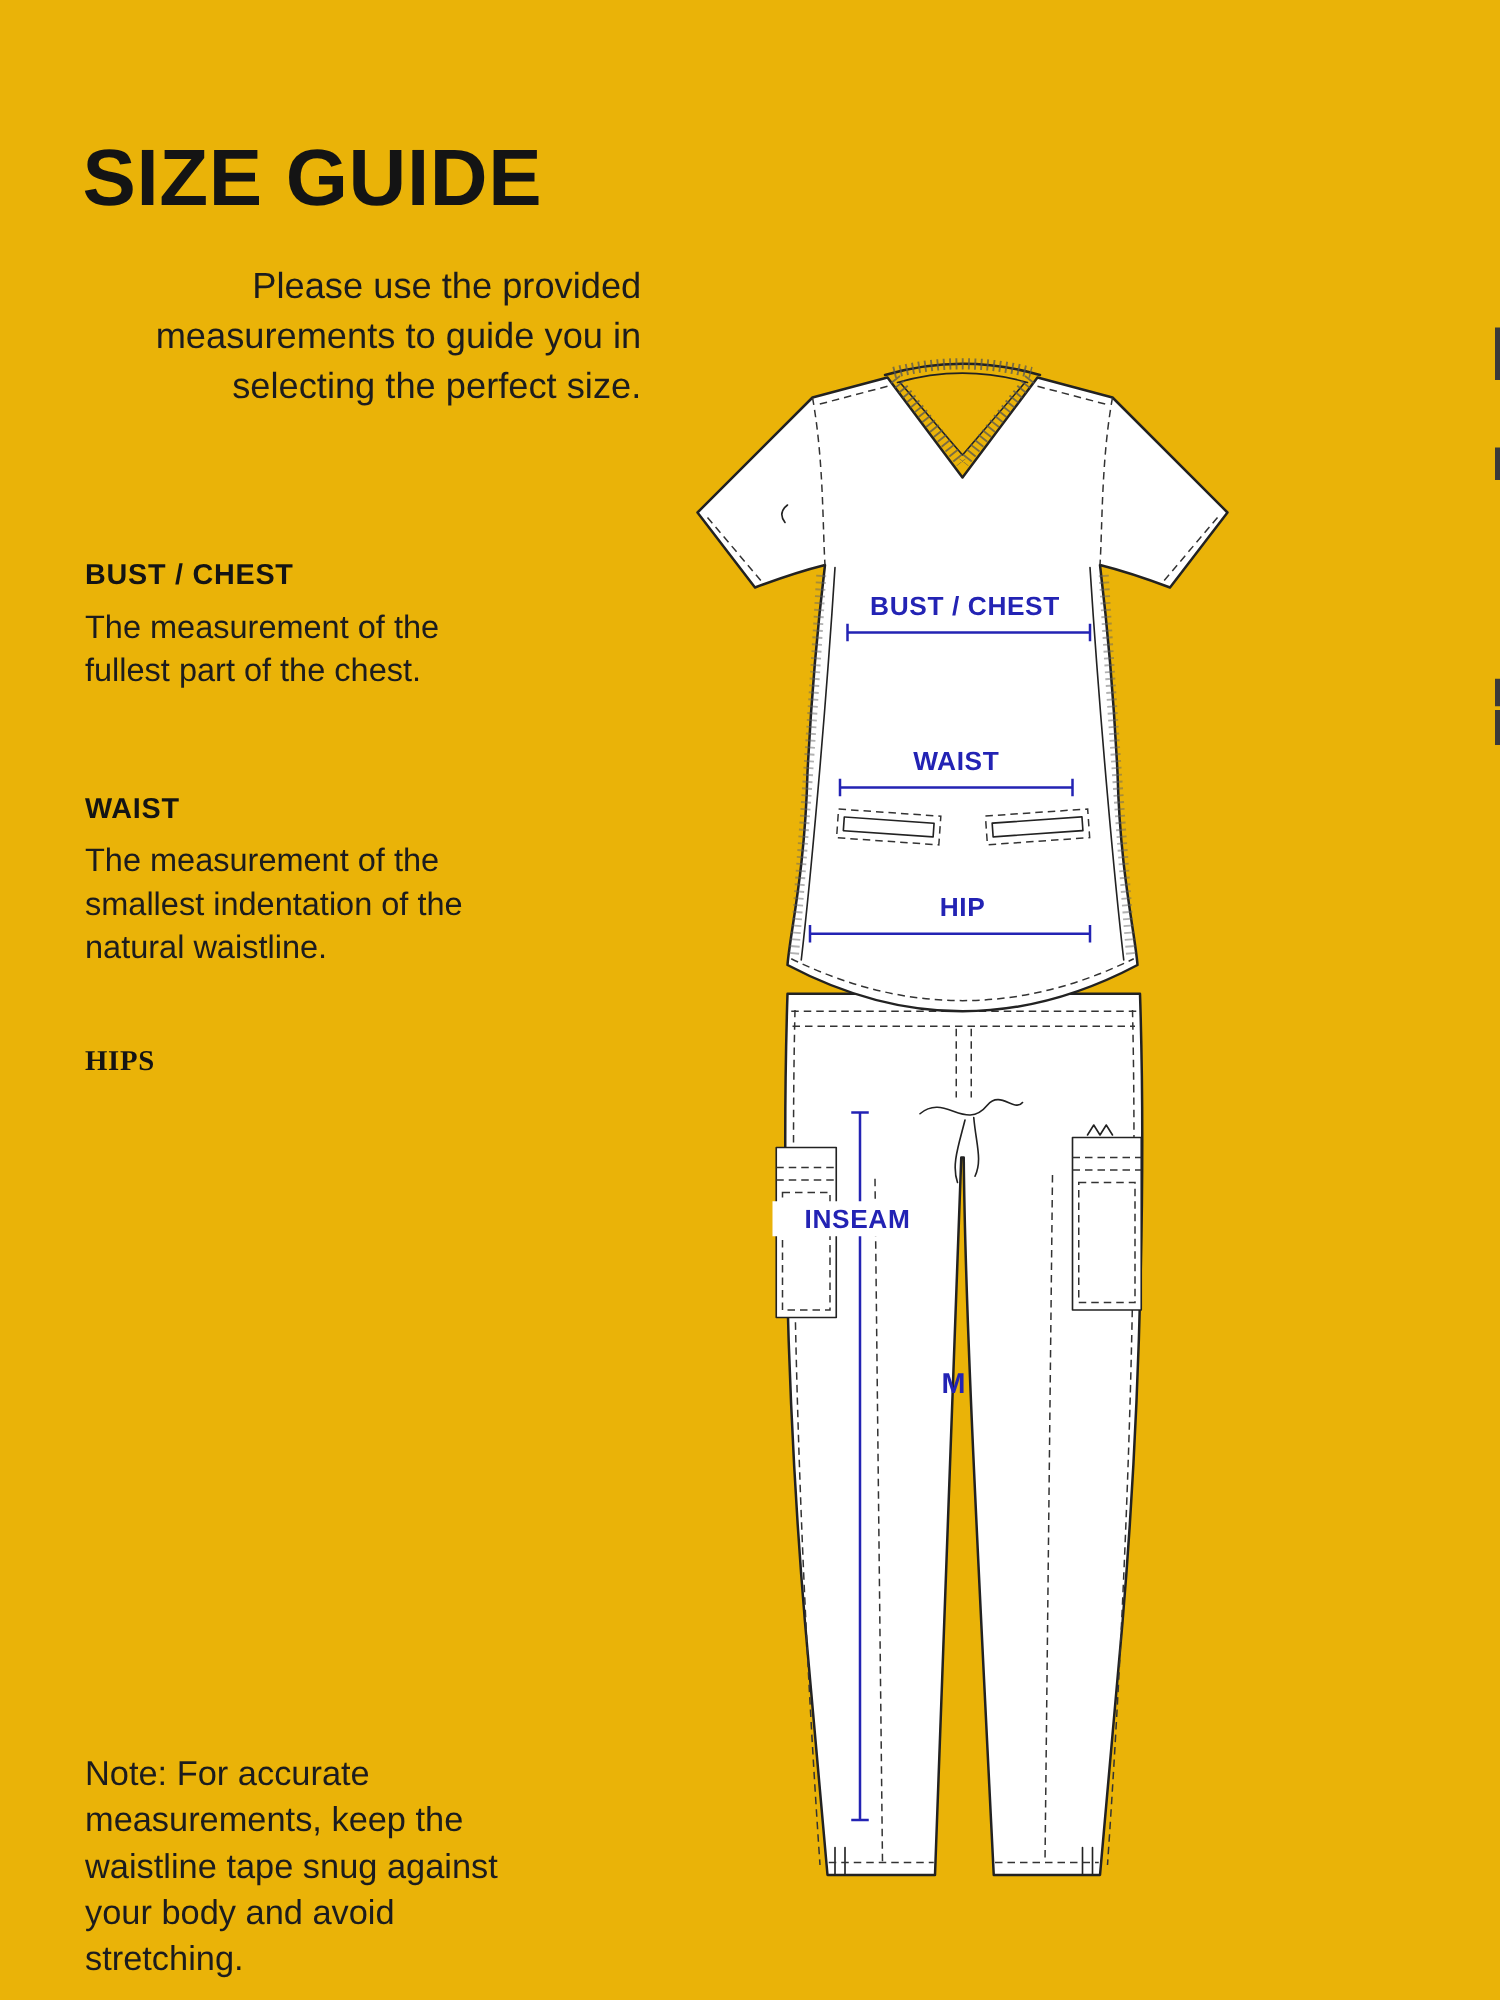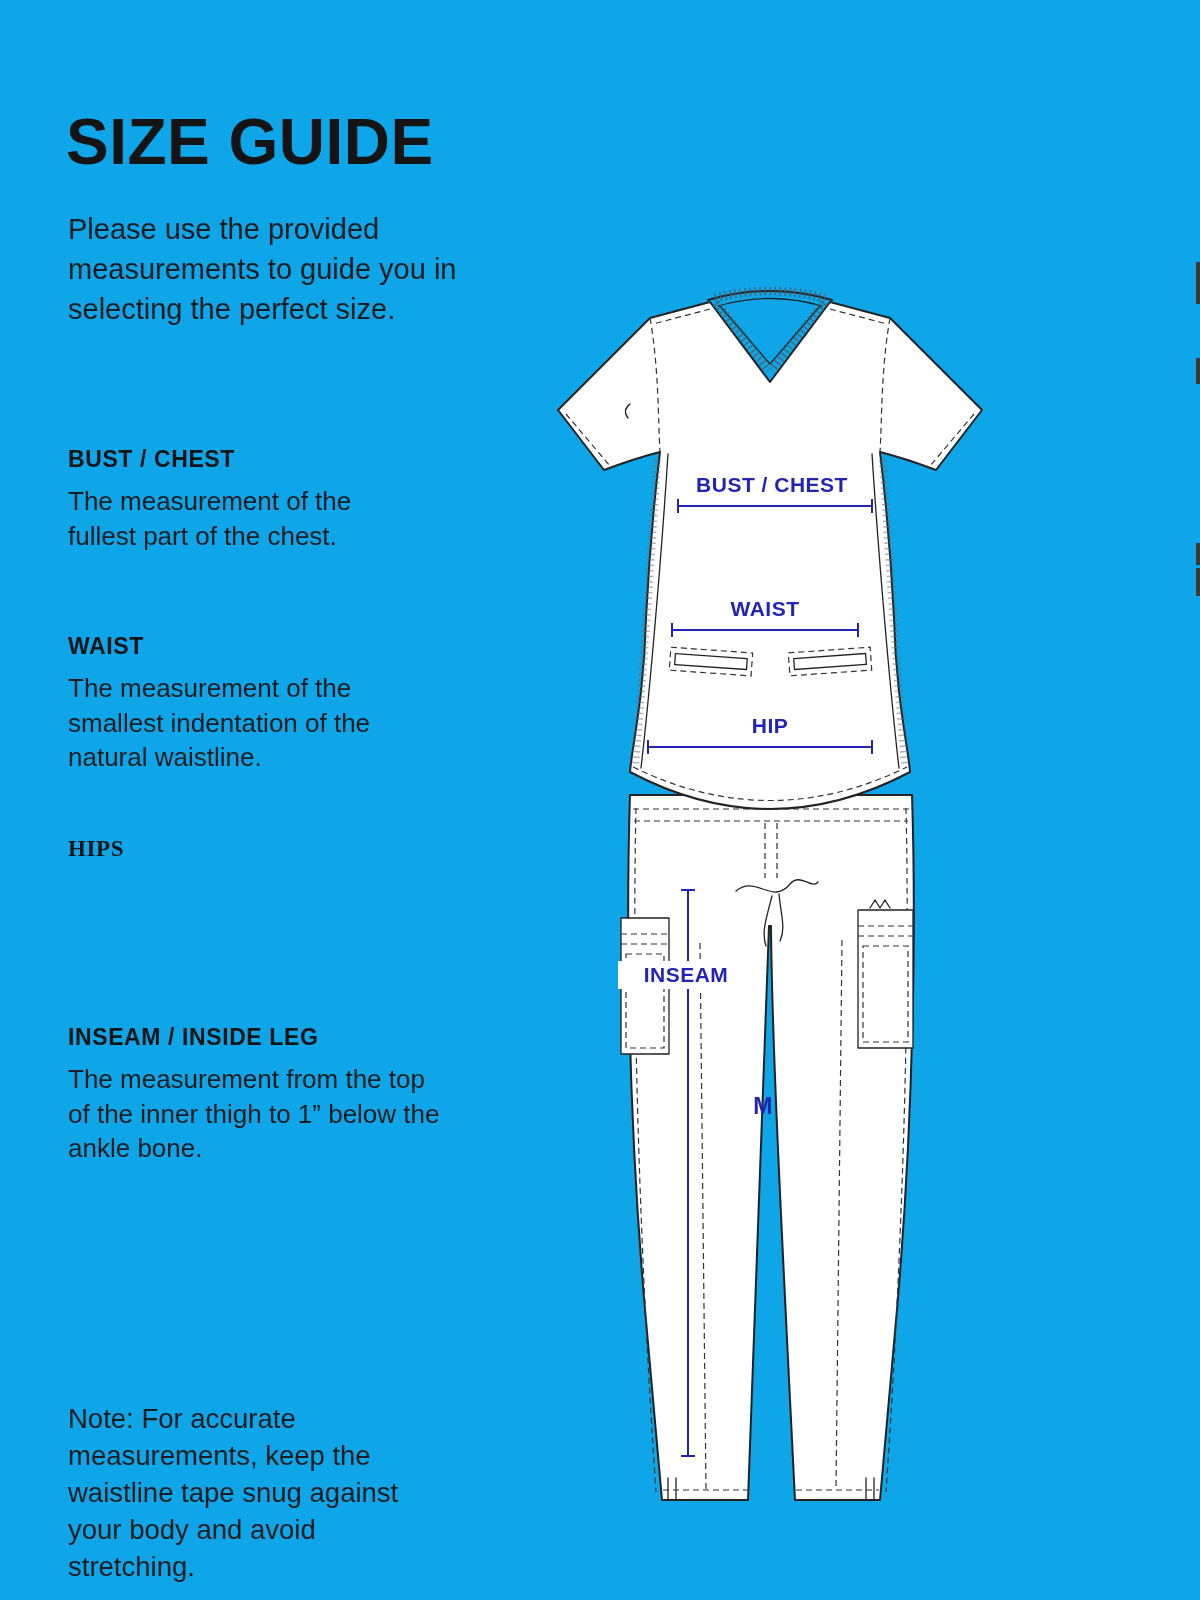--- a/index.html
+++ b/index.html
@@ -1,20 +1,20 @@
 <!DOCTYPE html>
 <html style="--accent: #2323b4;"><head>
 <meta charset="utf-8">
 <style>
   html,body{margin:0;padding:0;background:#ffffff;}
   body{width:1200px;height:1600px;font-family:"Liberation Sans",sans-serif;color:#1c1c1e;}
-  .canvas{position:relative;width:1200px;height:1600px;background:#0ea5e9;overflow:hidden;}
+  .canvas{position:relative;width:1200px;height:1600px;background:#eab308;overflow:hidden;}
 
   .title{position:absolute;left:66px;top:62px;font-size:64px;font-weight:800;letter-spacing:.5px;color:#141414;}
-  .intro{position:absolute;left:68px;top:180px;width:445px;font-size:29px;line-height:1.38;color:#1c1c1e;}
+  .intro{position:absolute;left:68px;top:180px;width:445px;font-size:29px;line-height:1.38;color:#1c1c1e;text-align:right;}
 
   .sec{position:absolute;left:68px;}
   .sec-h{font-size:23px;font-weight:700;letter-spacing:.6px;color:#141414;}
   .sec-b{margin-top:11px;font-size:26px;line-height:1.33;color:#1c1c1e;}
   .sec1{top:446px;width:310px;}
   .sec2{top:633px;width:330px;}
   .sec3{top:836px;width:425px;font-family:Liberation Serif, serif;}
   .sec4{top:1024px;width:380px;}
 
   .note{position:absolute;left:68px;top:1372px;width:378px;font-size:27.5px;line-height:1.35;color:#1c1c1e;}
@@ -51,24 +51,20 @@
 
   <div class="sec sec2">
     <div class="sec-h">WAIST</div>
     <div class="sec-b">The measurement of the smallest indentation of the natural waistline.</div>
   </div>
 
   <div class="sec sec3">
     <div class="sec-h">HIPS</div>
   </div>
 
-  <div class="sec sec4">
-    <div class="sec-h">INSEAM / INSIDE LEG</div>
-    <div class="sec-b">The measurement from the top of the inner thigh to 1” below the ankle bone.</div>
-  </div>
 
   <p class="note"><b>Note:</b> <span>For accurate measurements, keep the waistline tape snug against your body and avoid stretching.</span></p>
 
   <svg class="diagram" viewBox="0 0 670 1250" xmlns="http://www.w3.org/2000/svg">
 
     <g>
       <path class="garment fillwhite" d="M110,517 L392,517
            C396,640 394,830 378,1020 L360,1222
            L275,1222
            C262,960 252,770 251,648

